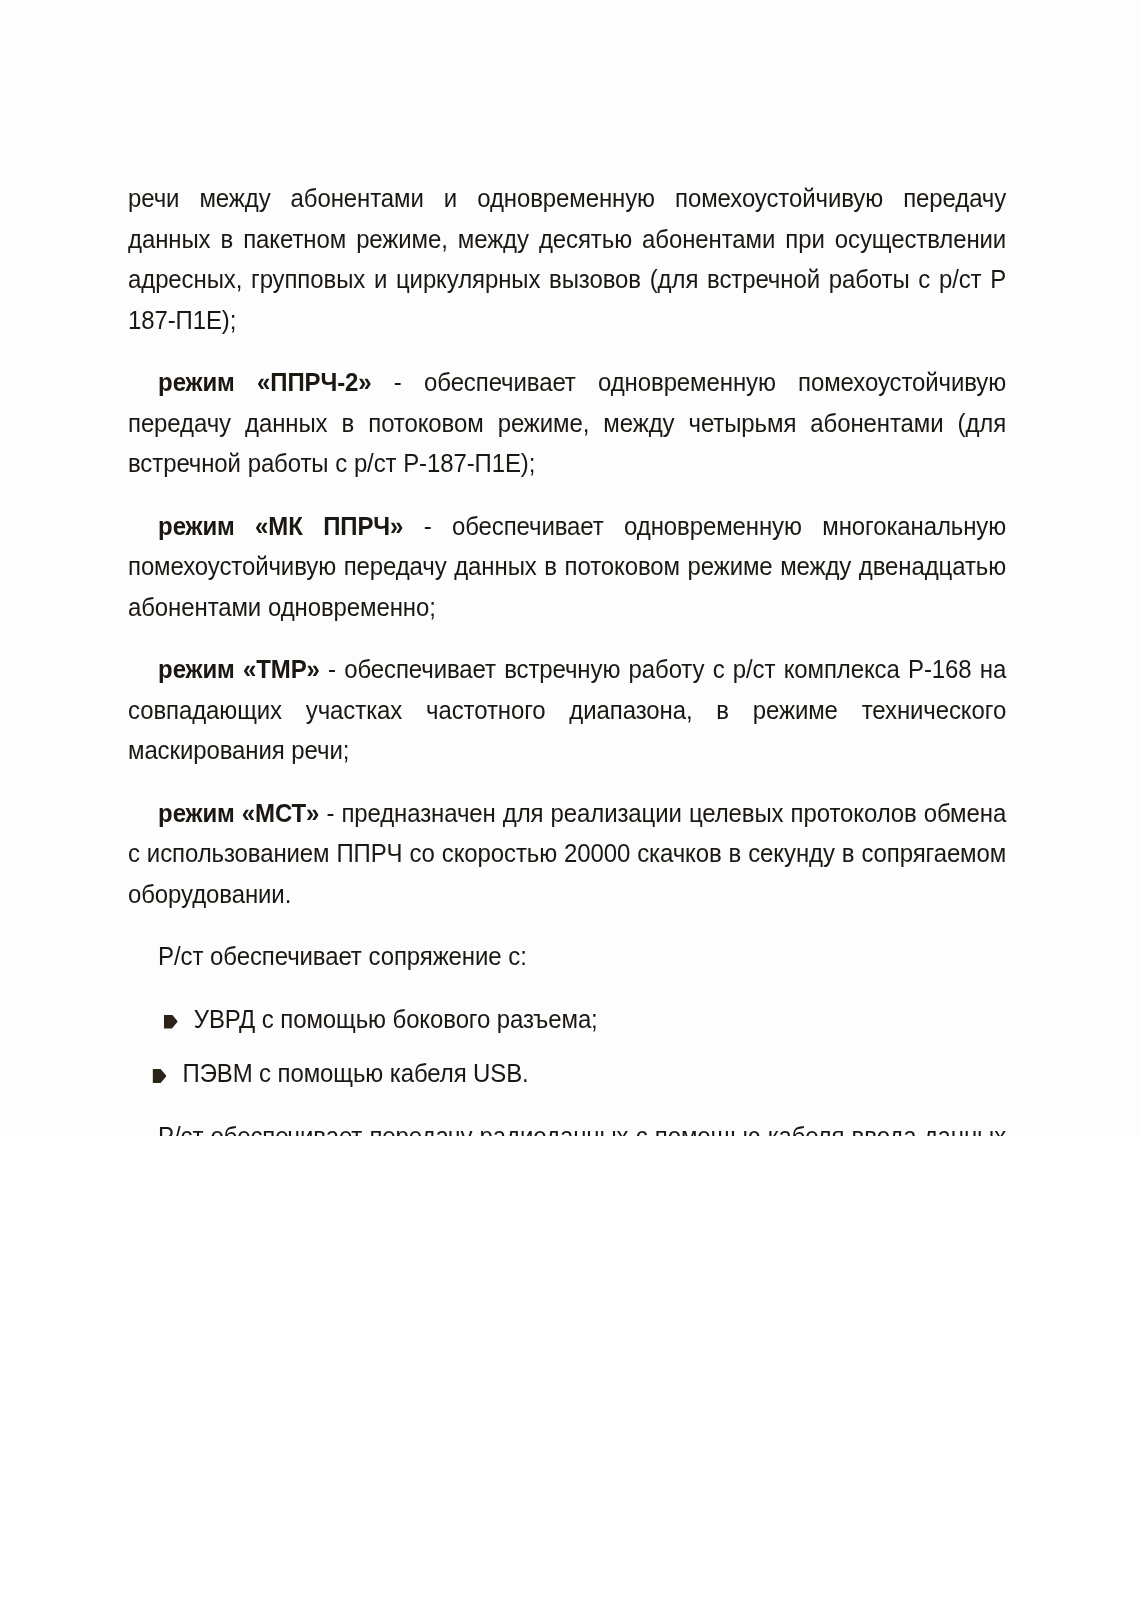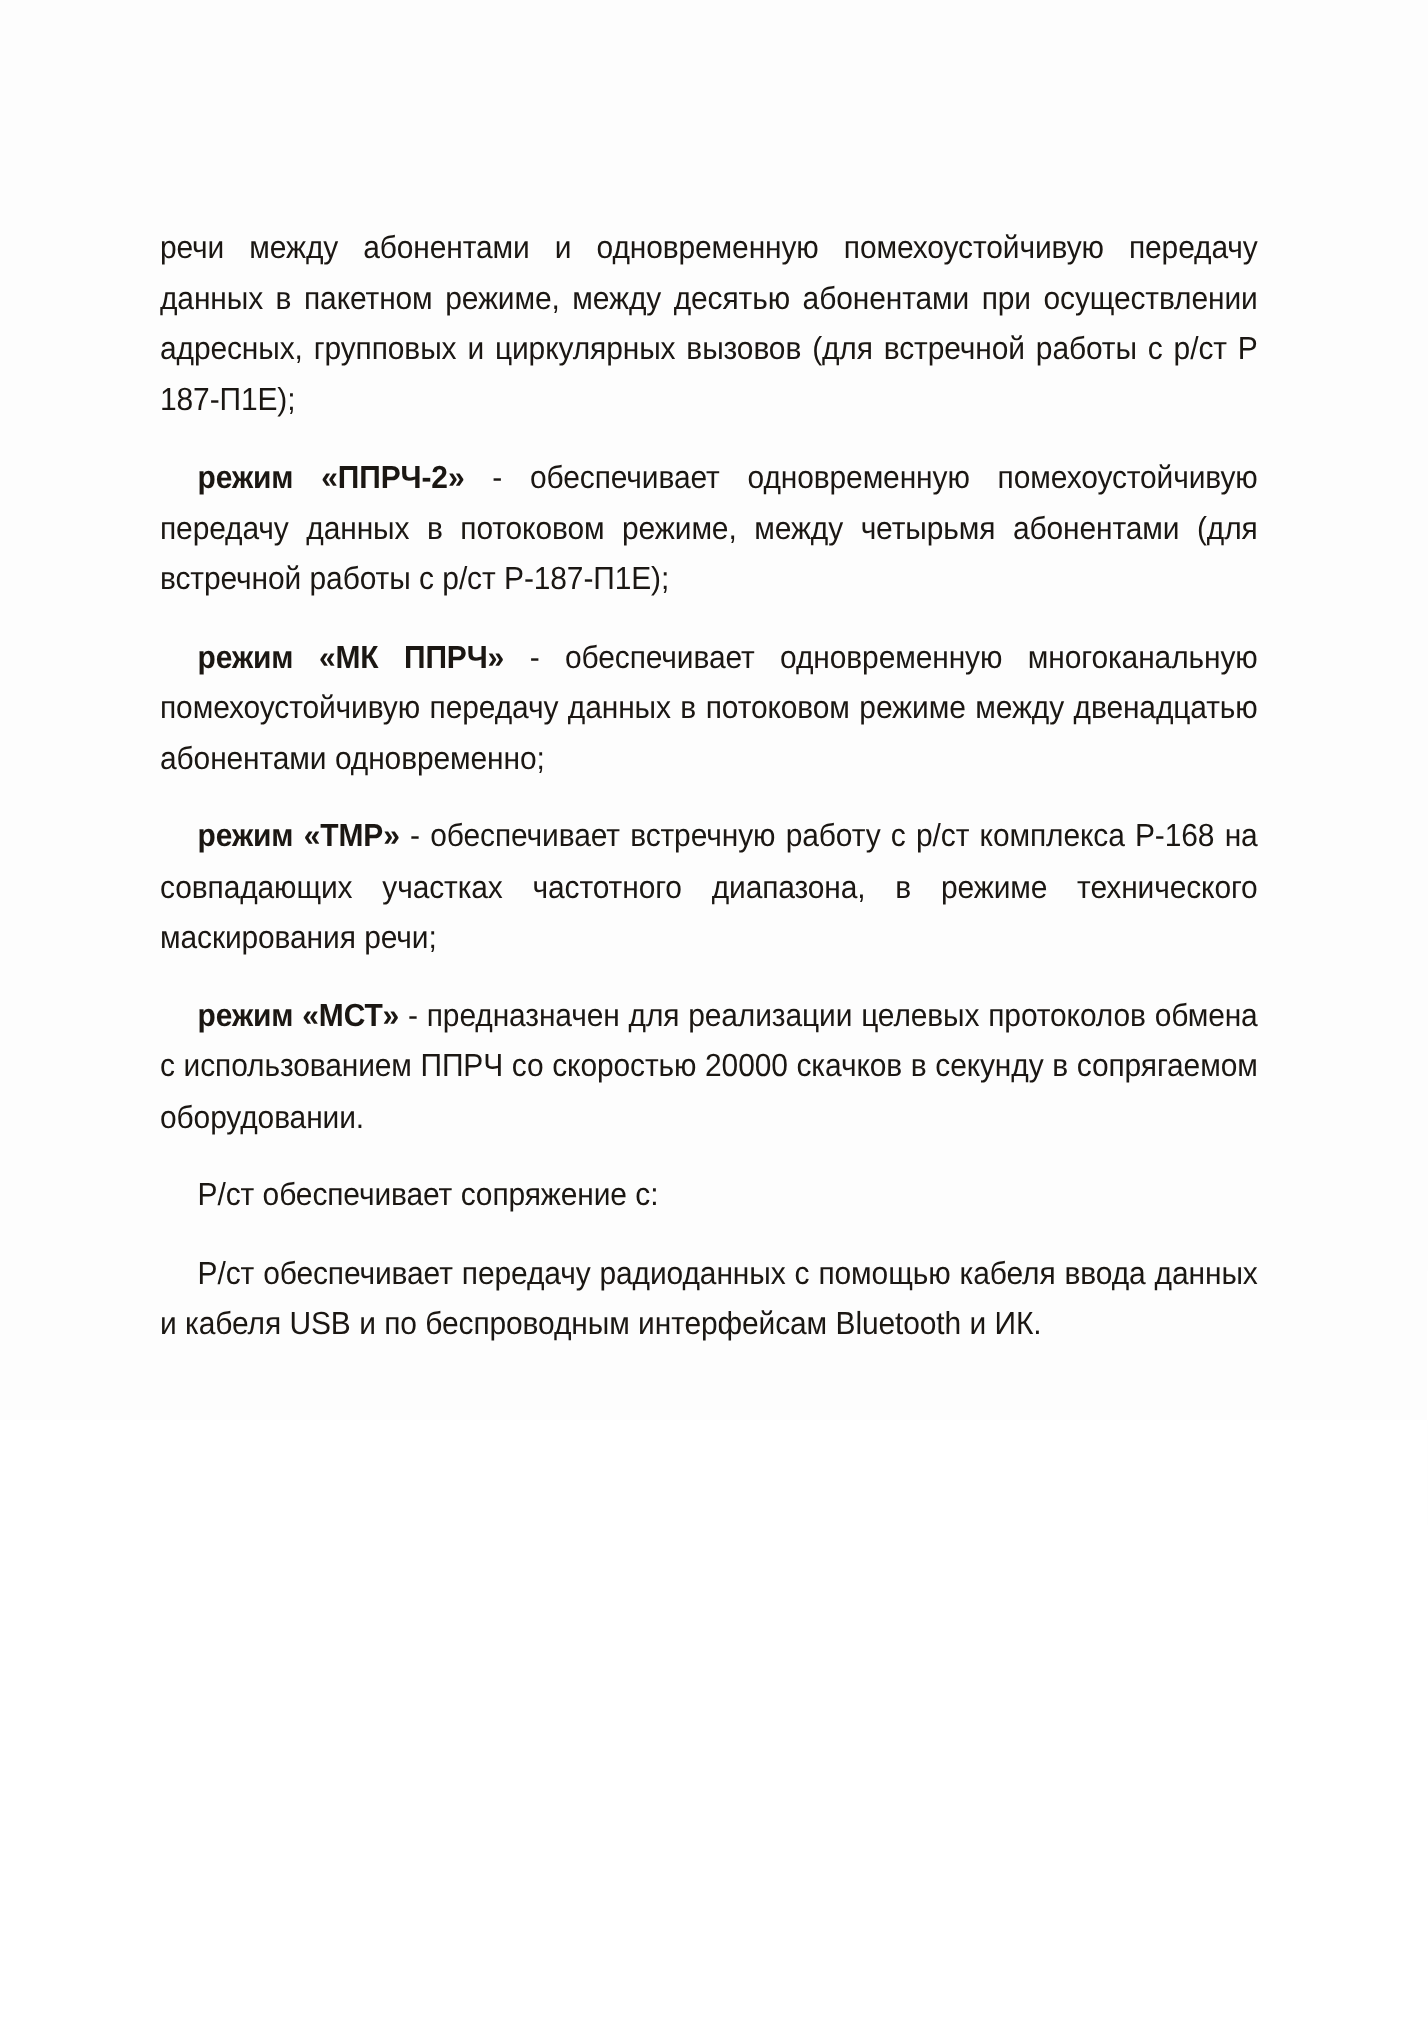--- a/index.html
+++ b/index.html
@@ -123,20 +123,30 @@
     <p class="para indent gap"><span class="lead">режим «ППРЧ-2»</span><span> - обеспечивает одновременную помехоустойчивую передачу данных в потоковом режиме, между четырьмя абонентами (для встречной работы с р/ст Р-187-П1Е);</span></p>
 
     <p class="para indent gap"><span class="lead">режим «МК ППРЧ»</span><span> - обеспечивает одновременную многоканальную помехоустойчивую передачу данных в потоковом режиме между двенадцатью абонентами одновременно;</span></p>
 
     <p class="para indent gap"><span class="lead">режим «ТМР»</span><span> - обеспечивает встречную работу с р/ст комплекса Р-168 на совпадающих участках частотного диапазона, в режиме технического маскирования речи;</span></p>
 
     <p class="para indent gap"><span class="lead">режим «МСТ»</span><span> - предназначен для реализации целевых протоколов обмена с использованием ППРЧ со скоростью 20000 скачков в секунду в сопрягаемом оборудовании.</span></p>
 
     <p class="para indent gap">Р/ст обеспечивает сопряжение с:</p>
 
+    <ul class="bullet-list">
+      <li class="bullet-item">
+        <span class="bullet-marker"></span>
+        <span class="bullet-text">УВРД с помощью бокового разъема;</span>
+      </li>
+      <li class="bullet-item tight">
+        <span class="bullet-marker"></span>
+        <span class="bullet-text">ПЭВМ с помощью кабеля USB.</span>
+      </li>
+    </ul>
 
     <p class="para indent gap">Р/ст обеспечивает передачу радиоданных с помощью кабеля ввода данных и кабеля USB и по беспроводным интерфейсам Bluetooth и ИК.</p>
 
   </div>
 
   <div class="page-number">9</div>
 
 </div>
 
 </body></html>

